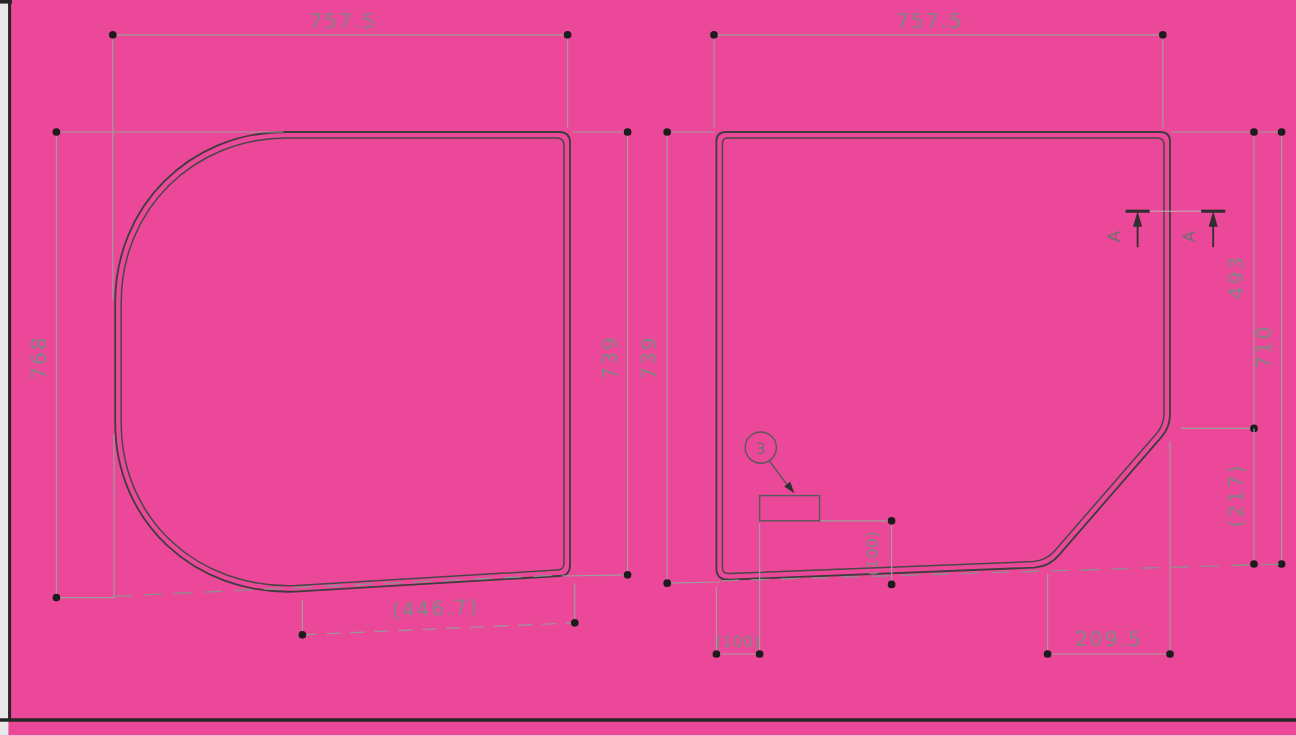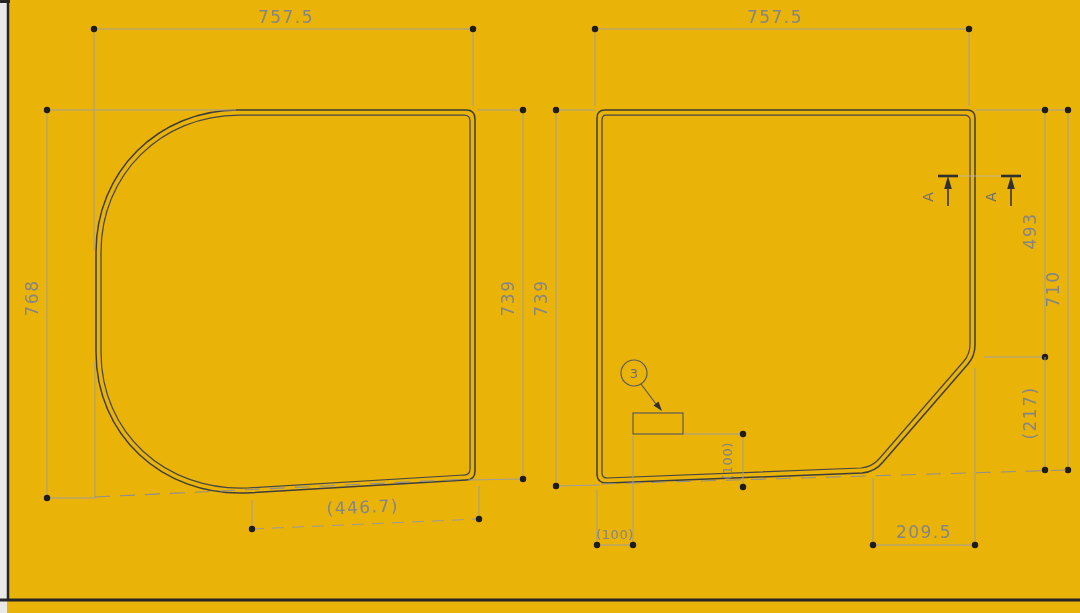--- a/index.html
+++ b/index.html
@@ -1,19 +1,19 @@
 <!DOCTYPE html>
 <html><head>
 <meta charset="utf-8">
 <style>
   html,body{margin:0;padding:0;background:#ffffff;}
   .stage{
     position:relative;
     width:1080px;height:613px;
-    background:#eab308;
+    background:#ec4899;
     overflow:hidden;
     font-family:"DejaVu Sans",sans-serif;
   }
   svg{position:absolute;left:0;top:0;}
   
   .shape   {stroke:#3d3d3d;stroke-width:1.5;fill:none;stroke-linejoin:round;}
   .shape-in{stroke:#474747;stroke-width:1.25;fill:none;stroke-linejoin:round;}
   .dim     {stroke:#9e9e9e;stroke-width:1;fill:none;}
   .dimdash {stroke:#8f8f8f;stroke-width:1.1;fill:none;stroke-dasharray:15 10;}
   .dimdash2{stroke:#9a9a9a;stroke-width:1;fill:none;stroke-dasharray:12 8;}

